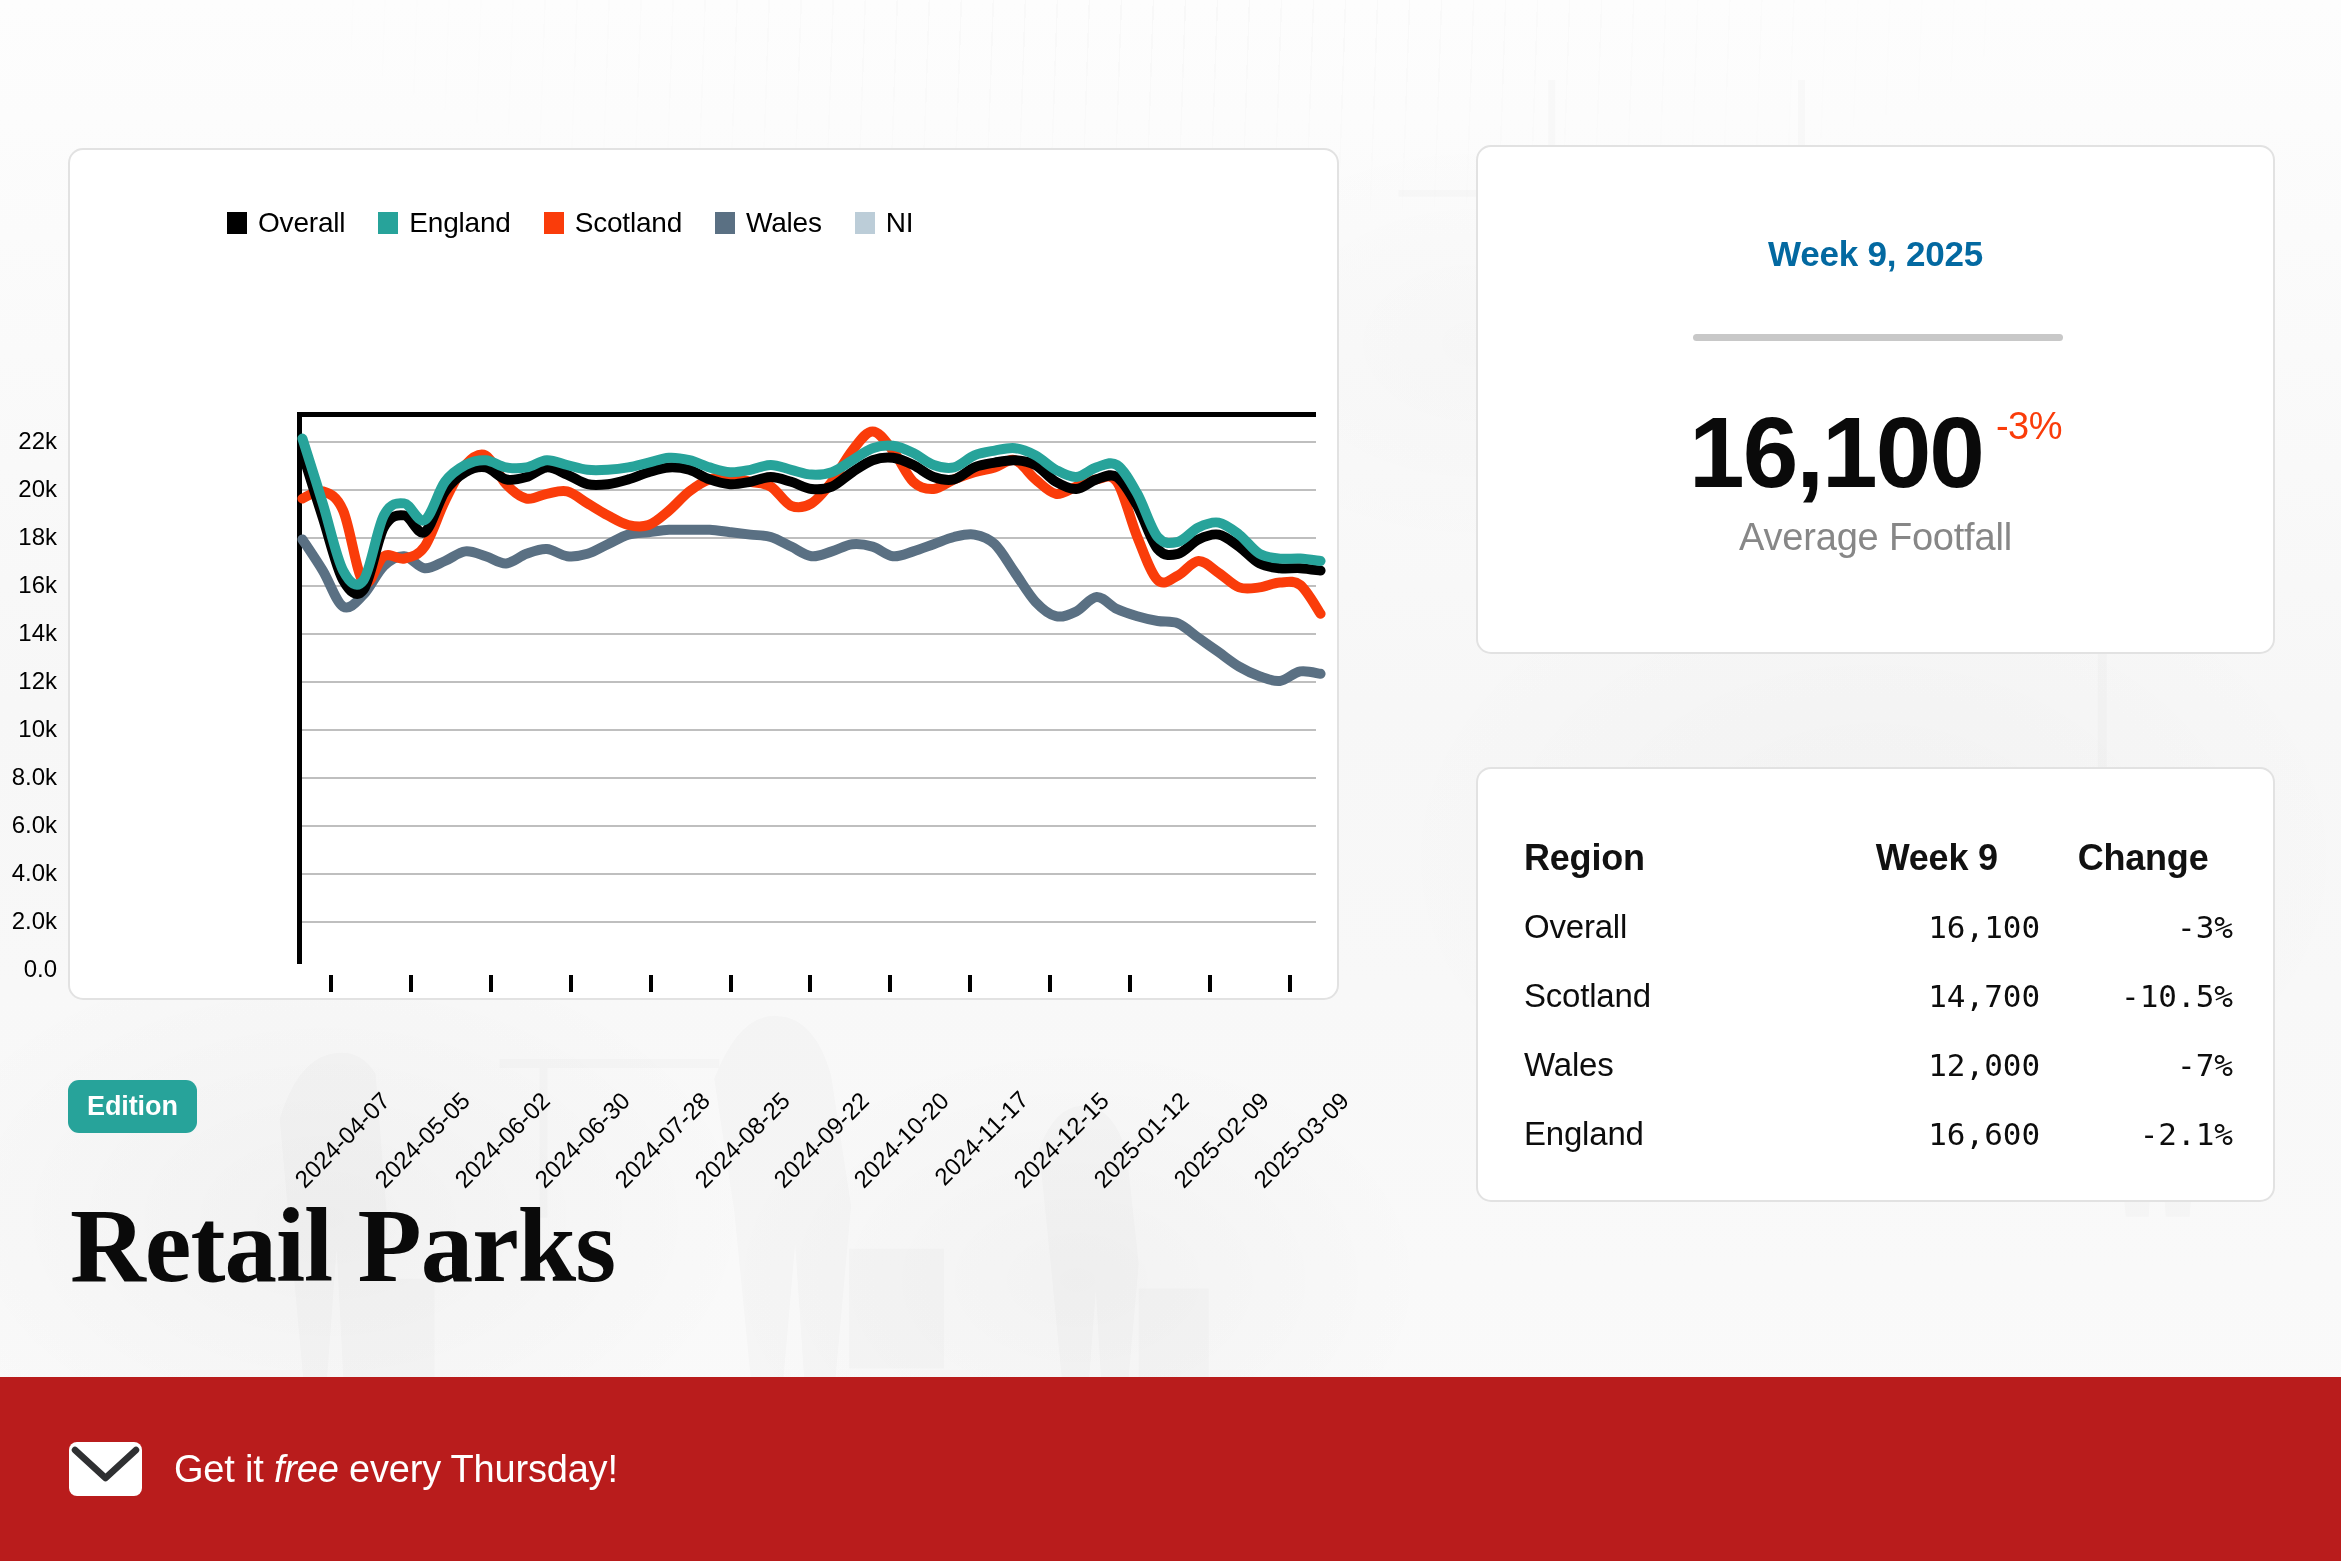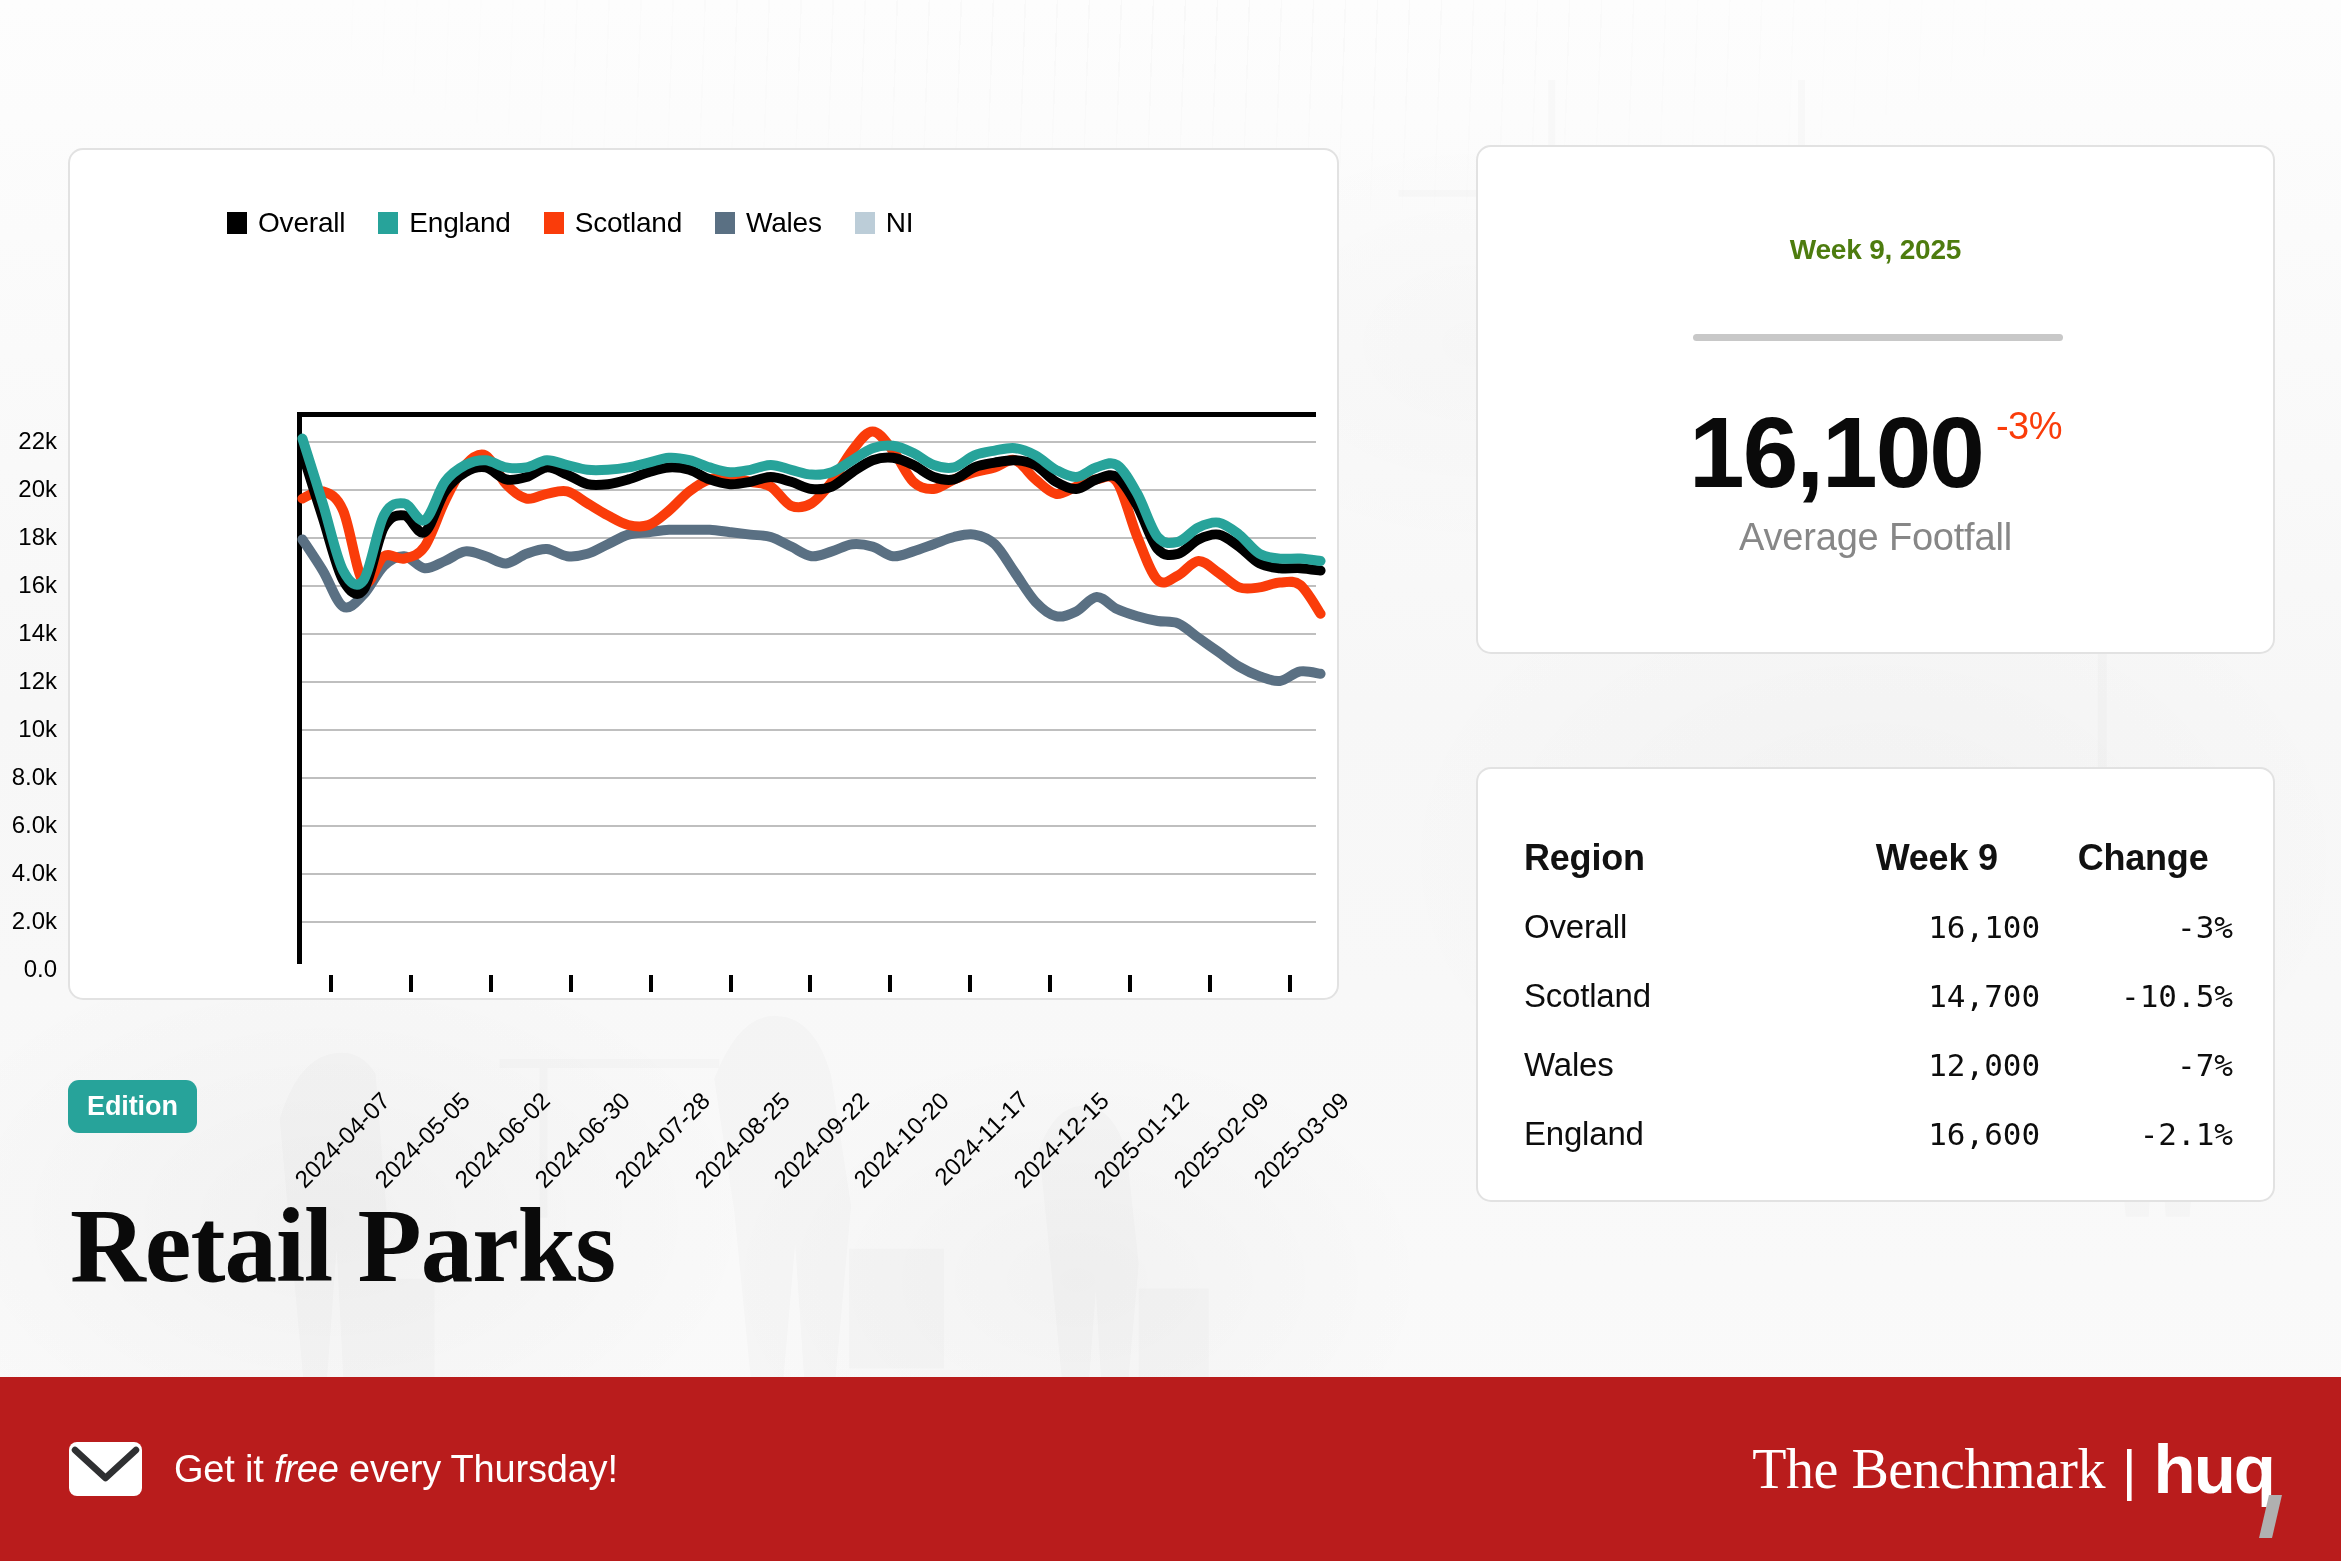--- a/index.html
+++ b/index.html
@@ -114,21 +114,21 @@
     transform-origin: 100% 0%;
     transform: rotate(-45deg) translateX(-100%);
     text-align: right;
   }
 
   
   #kpi-card { left: 1476px; top: 145px; width: 799px; height: 509px; }
   #kpi-week {
     position: absolute; left: 0; right: 0; top: 87px;
     text-align: center;
-    font-size: 28px; font-weight: bold; color: #4d7c0f;
+    font-size: 35px; font-weight: bold; color: #0369a1;
     letter-spacing: -0.2px;
   }
   #kpi-rule {
     position: absolute; left: 215px; width: 370px; top: 187px;
     height: 6.5px; background: #c8c8c8; border-radius: 3.5px;
   }
   #kpi-value-row {
     position: absolute; left: 0; right: 0; top: 255px;
     display: flex; align-items: flex-start; justify-content: center;
   }
@@ -414,24 +414,16 @@
     <div id="footer-left">
       <svg id="envelope-icon" viewBox="0 0 150 112">
         <rect x="2" y="2" width="146" height="108" rx="16" fill="#ffffff"></rect>
         <path d="M14 18 L75 74 L136 18" fill="none" stroke="#2f3032" stroke-width="13" stroke-linecap="round" stroke-linejoin="round"></path>
       </svg>
       <div id="footer-cta">
         <span>Get it </span><em>free</em><span> every Thursday!</span>
       </div>
     </div>
 
-    <div id="footer-right">
-      <span id="brand-benchmark">The Benchmark</span>
-      <span id="brand-sep">|</span>
-      <span id="brand-huq">
-        <span>huq</span>
-        <span id="brand-huq-tail"></span>
-      </span>
-    </div>
   </div>
 
 </div>
 
 
 </body></html>

